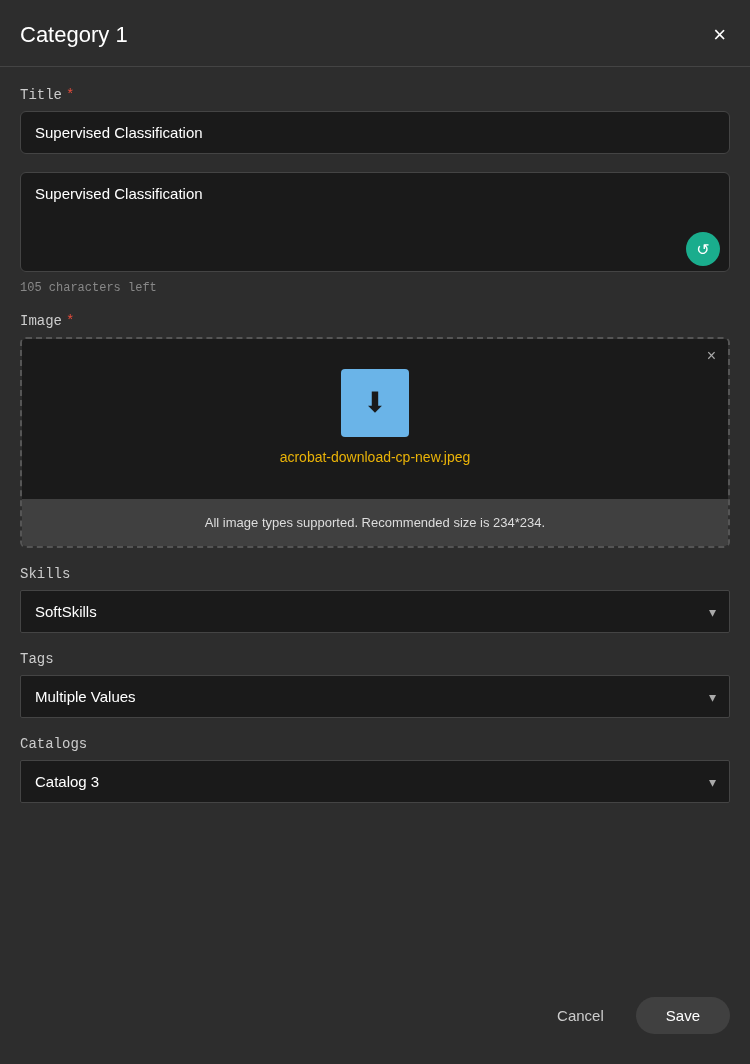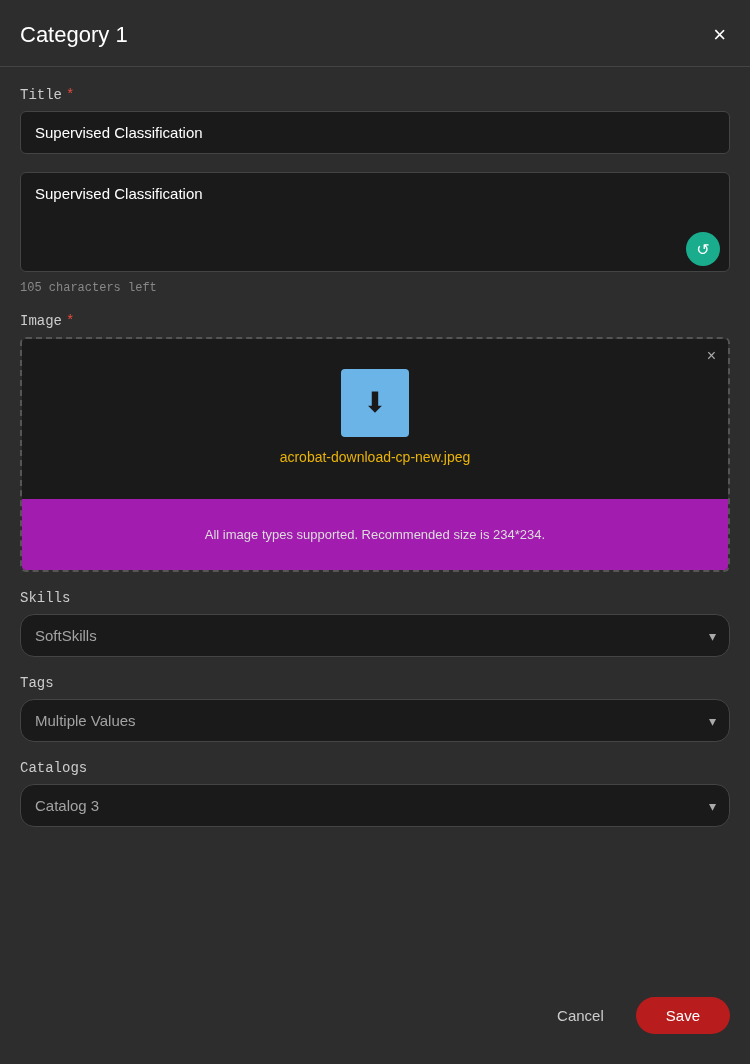--- a/index.html
+++ b/index.html
@@ -173,38 +173,38 @@
     }
 
     .file-link {
       color: #eab308;
       font-size: 14px;
       text-decoration: none;
       cursor: pointer;
     }
 
     .image-hint {
-      background: #a21caf;
-      padding: 28px;
+      background: #404040;
+      padding: 16px;
       text-align: center;
       color: #ddd;
       font-size: 13px;
     }
 
     .select-wrapper {
       position: relative;
     }
 
     .select-field {
       width: 100%;
       background: #1a1a1a;
       border: 1px solid #444;
-      border-radius: 14px;
+      border-radius: 2px;
       padding: 12px 40px 12px 14px;
-      color: #a3a3a3;
+      color: #ffffff;
       font-size: 15px;
       outline: none;
       appearance: none;
       -webkit-appearance: none;
       cursor: pointer;
     }
 
     .select-arrow {
       position: absolute;
       right: 14px;
@@ -227,21 +227,21 @@
     .cancel-btn {
       background: none;
       border: none;
       color: #cccccc;
       font-size: 15px;
       cursor: pointer;
       padding: 10px 16px;
     }
 
     .save-btn {
-      background: #b91c1c;
+      background: #404040;
       border: none;
       border-radius: 25px;
       color: white;
       font-size: 15px;
       font-weight: 500;
       cursor: pointer;
       padding: 10px 30px;
     }
   </style>
 </head>

